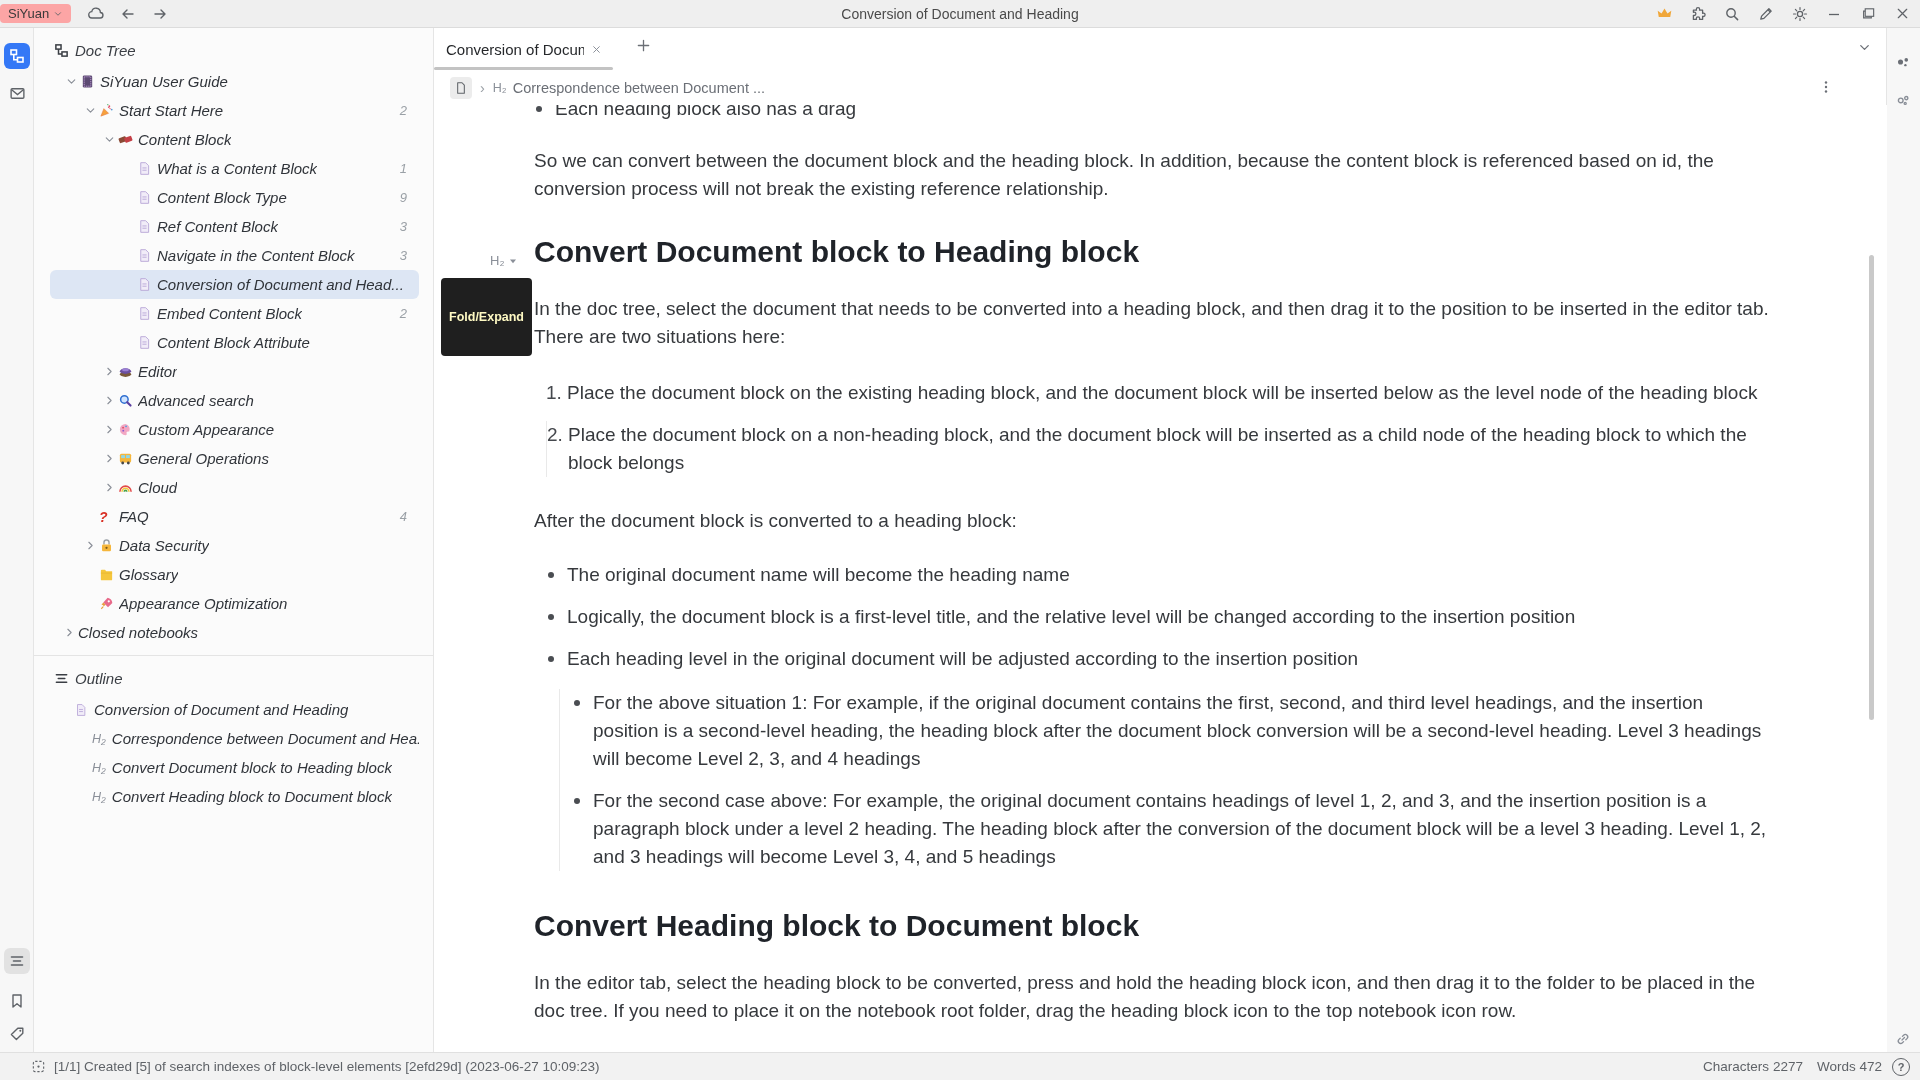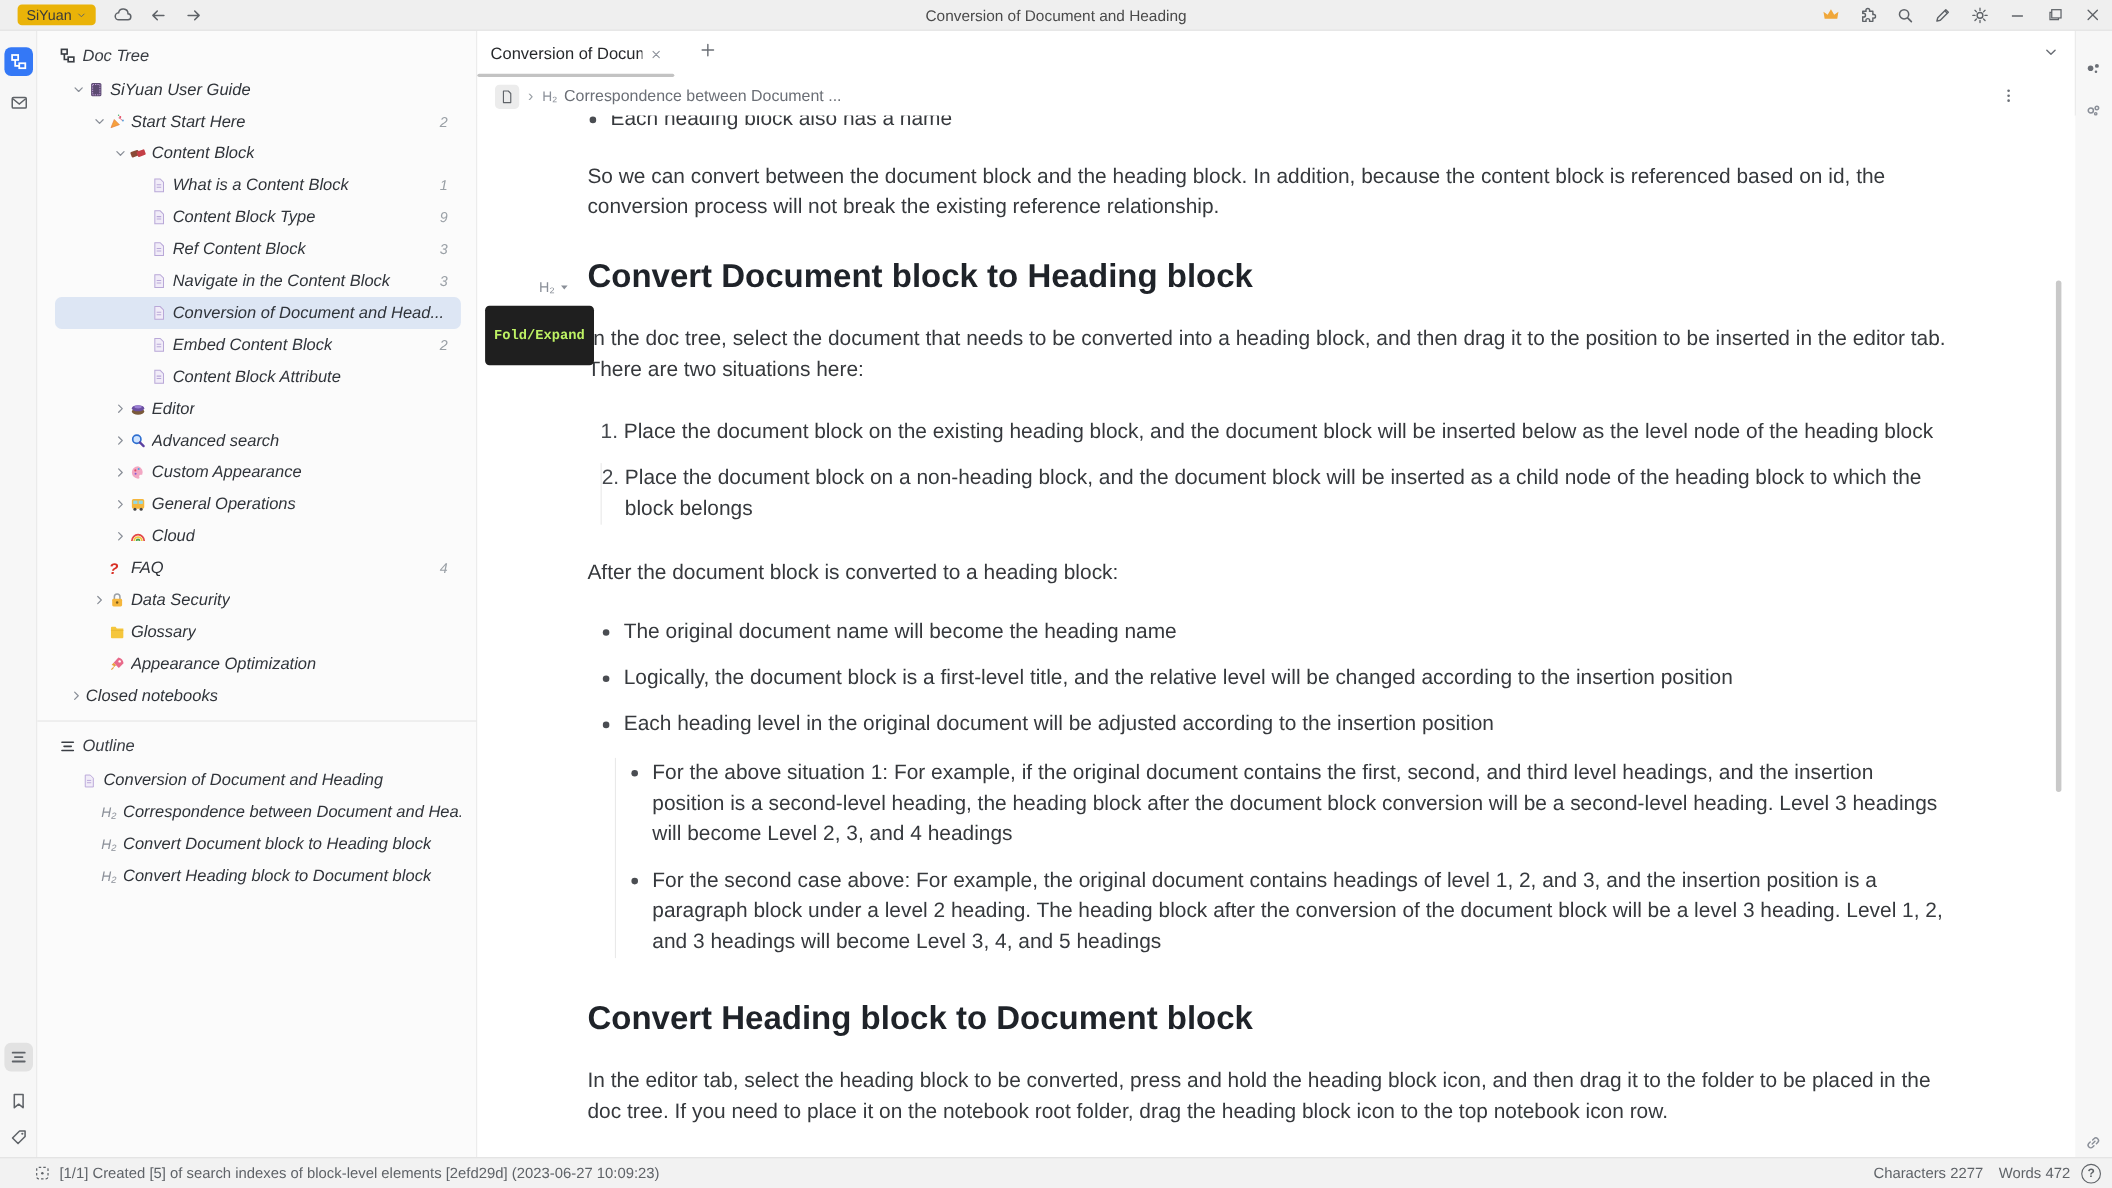--- a/index.html
+++ b/index.html
@@ -5,22 +5,22 @@
   html,body{margin:0;padding:0;}
   body{width:1920px;height:1080px;position:relative;overflow:hidden;
        font-family:"Liberation Sans",sans-serif;background:#fff;color:#333;
        -webkit-font-smoothing:antialiased;}
   svg{display:block;}
   .ico{color:#5f6368;}
 
   
   #titlebar{position:absolute;left:0;top:0;width:1920px;height:27px;background:#efefef;
             border-bottom:1px solid #dcdcdc;display:flex;align-items:center;}
-  #app-btn{display:flex;align-items:center;gap:4px;background:#eab308;border-radius:4px;
-           padding:2px 8px;margin-left:16px;font-size:13px;color:#3a3a3a;}
+  #app-btn{display:flex;align-items:center;gap:4px;background:#fca5a5;border-radius:4px;
+           padding:2px 8px;margin-left:0;font-size:13px;color:#3a3a3a;}
   .tb-ic{margin-left:16px;}
   #tb-title{position:absolute;left:0;right:0;text-align:center;font-size:14px;color:#4a4a4a;pointer-events:none;}
   #tb-right{position:absolute;right:6px;top:0;height:27px;display:flex;align-items:center;gap:10px;}
   #tb-right .wbtn{width:24px;height:22px;display:flex;align-items:center;justify-content:center;}
 
   
   #dock-left{position:absolute;left:0;top:28px;bottom:27px;width:33px;background:#f7f7f7;
              border-right:1px solid #e5e5e5;}
   .dock-btn{position:absolute;left:4px;width:26px;height:26px;border-radius:6px;
             display:flex;align-items:center;justify-content:center;}
@@ -65,22 +65,22 @@
   #bc-sep{margin:0 8px;color:#9aa0a6;}
   #bc-more{position:absolute;right:52px;top:9px;}
 
   #editor{position:absolute;left:434px;top:105px;right:33px;bottom:27px;background:#fff;
           overflow:hidden;padding:0 117px 0 100px;font-size:19px;line-height:28px;color:#36393d;}
   #editor-inner{margin-top:-10px;}
   .para{margin:24px 0 0 0;}
   h2.doc-h2{font-size:30px;line-height:38px;font-weight:700;color:#1f2329;margin:30px 0 0 0;position:relative;}
   .h2-gutter{position:absolute;left:-44px;top:9px;display:flex;align-items:center;gap:3px;
              font-size:13px;font-weight:400;color:#8a8f98;}
-  .fold-tip{position:absolute;left:-93px;top:45px;background:#1f1f1f;color:#bef264;font-size:12.5px;
-            font-weight:700;padding:8px 8px;border-radius:4px;white-space:nowrap;font-family:Liberation Mono, monospace;}
+  .fold-tip{position:absolute;left:-93px;top:45px;background:#1f1f1f;color:#fef9c3;font-size:12.5px;
+            font-weight:700;padding:20px 8px;border-radius:4px;white-space:nowrap;}
   .olist{margin:28px 0 0 12px;}
   .oli{display:flex;margin-bottom:14px;}
   .onum{width:21px;flex:none;color:#45484d;}
   .guide{border-left:1px solid #e9e9e9;}
   .ulist{margin:26px 0 0 12px;}
   .uli{position:relative;padding-left:21px;margin-bottom:14px;}
   .dot{position:absolute;left:2px;top:11px;width:6px;height:6px;border-radius:50%;background:#4a4d52;}
   .nlist{margin:16px 0 0 13px;border-left:1px solid #e9e9e9;}
   .nli{position:relative;padding-left:33px;margin-bottom:14px;}
   .nli .dot{left:14px;}
@@ -680,21 +680,21 @@
       <svg width="16" height="16" class="ico" style="color:#6b6f76">
         <use href="#i-kebab"></use>
       </svg>
     </span>
 </div>
 
 <div id="editor">
   <div id="editor-inner">
     <div class="uli">
       <span class="dot"></span>
-      <span>Each heading block also has a name</span>
+      <span>Each heading block also has a drag</span>
     </div>
     <p class="para">So we can convert between the document block and the heading block. In addition, because the content block is referenced based on id, the conversion process will not break the existing reference relationship.</p>
 
     <h2 class="doc-h2">
       <span class="h2-gutter">
         <span>H₂</span>
         <svg width="12" height="12">
             <use href="#i-foldarrow"></use>
           </svg>
       </span>

